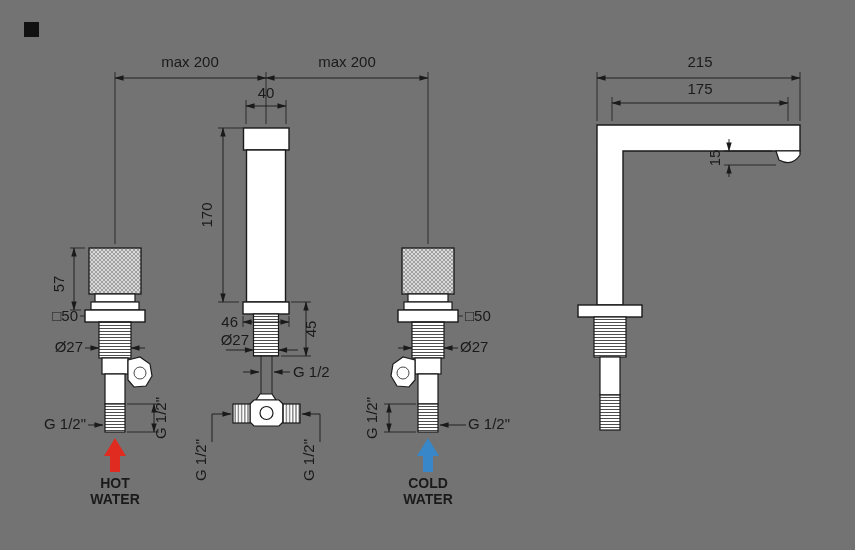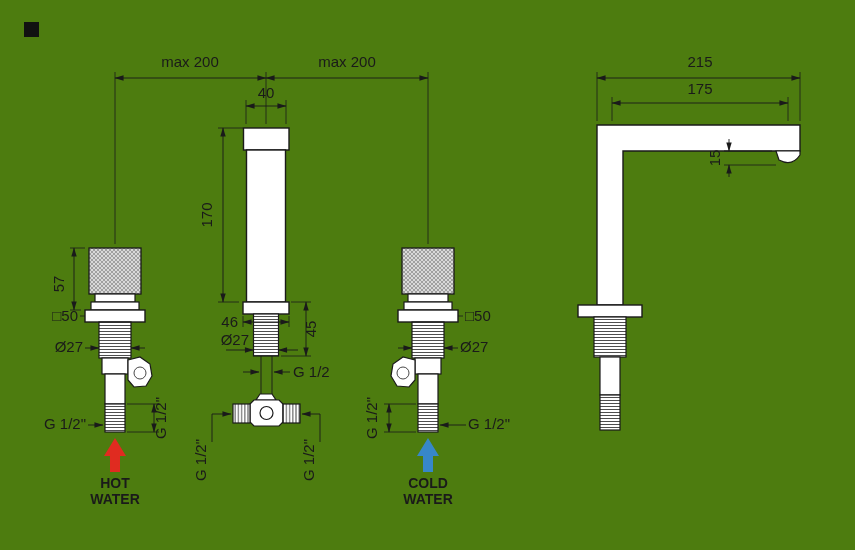--- a/index.html
+++ b/index.html
@@ -1,16 +1,16 @@
 <!DOCTYPE html>
 <html><head>
 <meta charset="utf-8">
 <style>
   html,body { margin:0; padding:0; background:#ffffff; }
-  .stage { position:relative; width:855px; height:550px; background:#4d7c0f; overflow:hidden;
+  .stage { position:relative; width:855px; height:550px; background:#737373; overflow:hidden;
            font-family:"Liberation Sans", sans-serif; }
   svg text { font-family:"Liberation Sans", sans-serif; font-size:15px; fill:#1a1a1a; }
   .shape  { fill:#ffffff; stroke:#1a1a1a; stroke-width:1.2; }
   .thick  { fill:#ffffff; stroke:#1a1a1a; stroke-width:1.4; }
   .thread { fill:url(#hthread); stroke:#1a1a1a; stroke-width:1.2; }
   .vthr   { fill:url(#vthread); stroke:#1a1a1a; stroke-width:1.2; }
   .knurl  { fill:url(#knurl); stroke:#1a1a1a; stroke-width:1.3; }
   .ext    { stroke:#1a1a1a; stroke-width:0.8; fill:none; }
   .dimln  { stroke:#1a1a1a; stroke-width:0.9; fill:none; }
   .flowtxt{ font-size:14px; font-weight:bold; }

